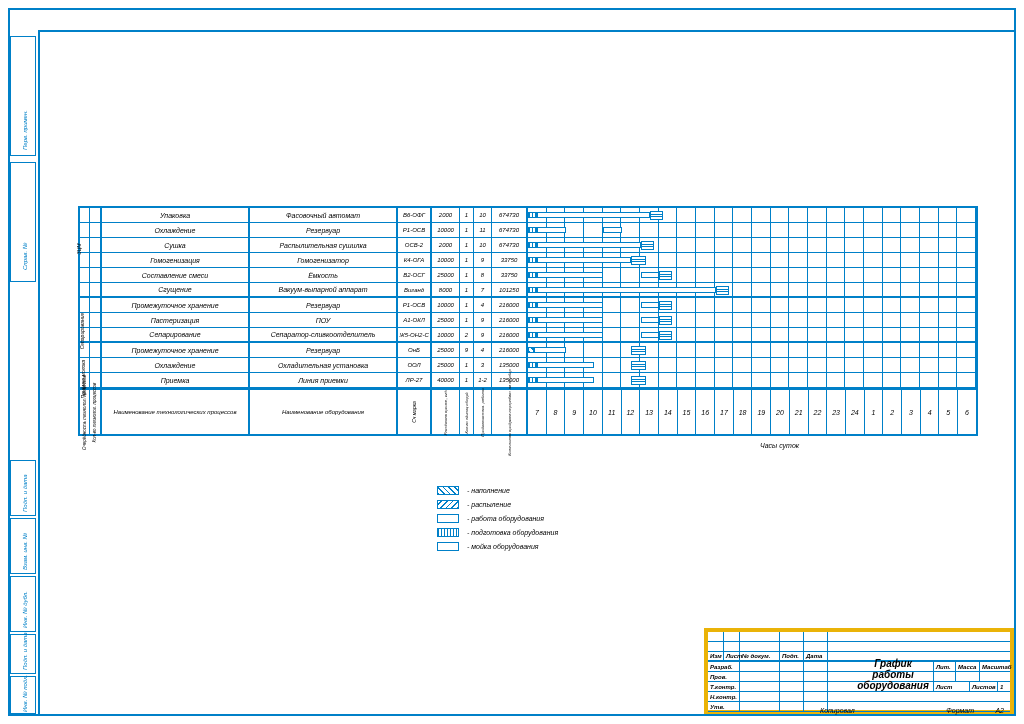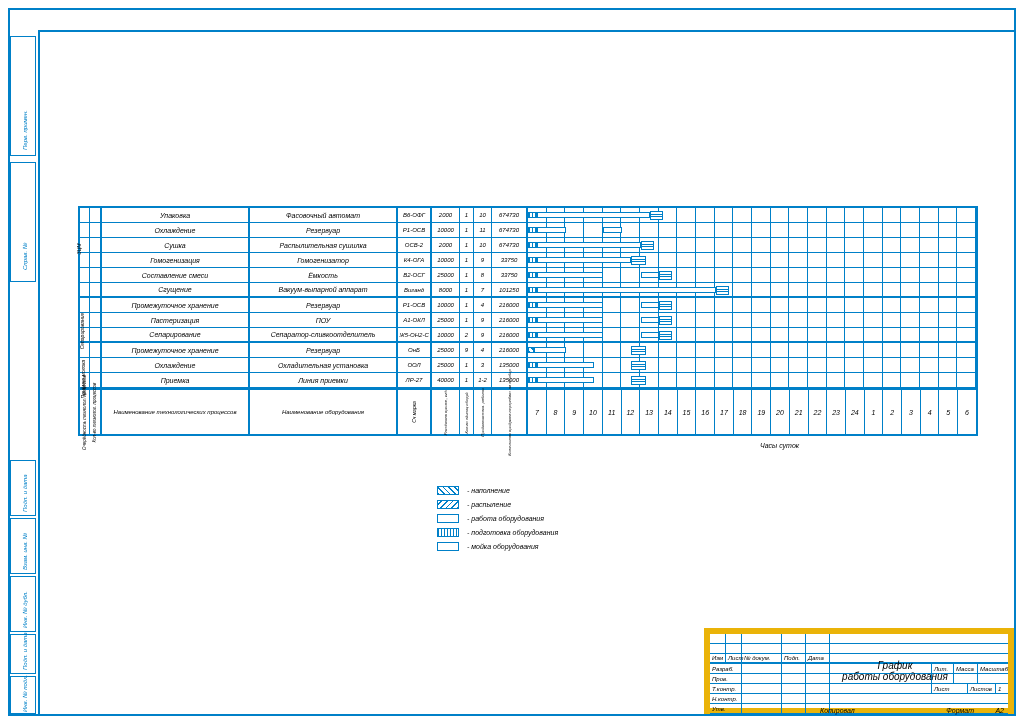--- a/index.html
+++ b/index.html
@@ -108,23 +108,24 @@
   }
   .legend-row { display:flex; align-items:center; margin-bottom:5px;}
   .legend-box {
     width: 22px; height: 9px; margin-right: 8px;
     border:1px solid #0080c8;
   }
   .title-block {
     position:absolute;
     right: 10px; bottom: 10px;
     width: 310px; height: 86px;
-    border: 6px solid #eab308;
+    border: 4px solid #eab308;
     font-size: 6px;
     color:#000;
+    font-weight:bold;
   }
   .tb-row { display:flex; height:10px; border-bottom:1px solid #0080c8;}
   .tb-row:last-child{border-bottom:none;}
   .tb-cell { border-right:1px solid #0080c8; display:flex;align-items:center;padding-left:2px;}
   .tb-title {
     position:absolute;
     left:130px; top:26px; width:110px;
     text-align:center;
     font-size:10px;
     font-style:italic;

